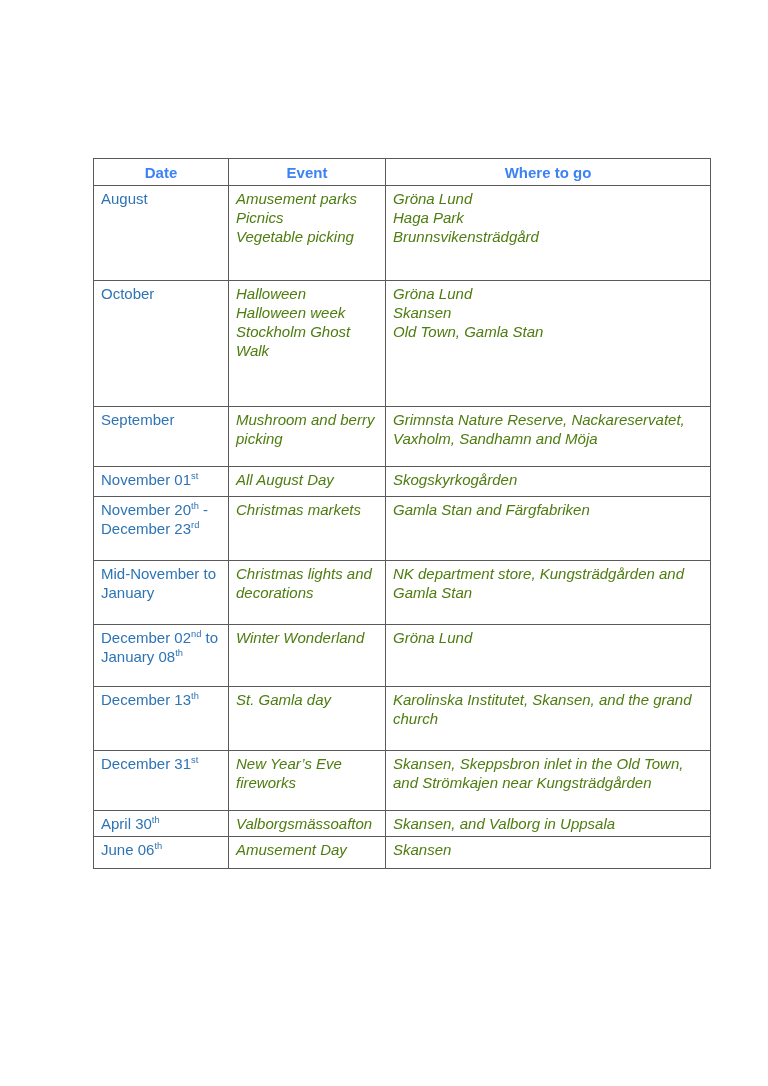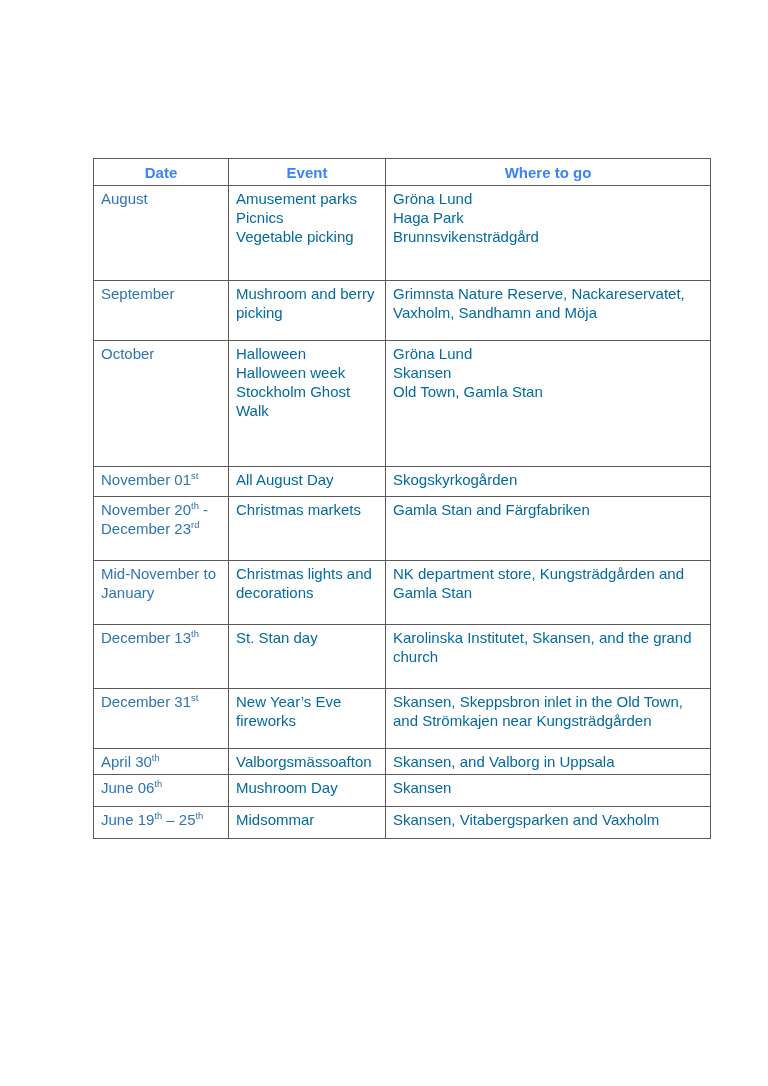--- a/index.html
+++ b/index.html
@@ -51,21 +51,22 @@
     color: #3b82f6;
     height: 22px;
     vertical-align: middle;
     padding: 2px 4px;
   }
   td.date-cell {
     color: #2E74B5;
   }
   td.event-cell, td.where-cell {
     white-space: pre-line;
-    color: #0369a1;
+    color: #4d7c0f;
+    font-style: italic;
   }
   sup {
     font-size: 0.62em;
     line-height: 0;
     vertical-align: super;
   }
 </style>
 </head>
 <body>
 
@@ -88,70 +89,70 @@
     <tbody id="table-body">
         <tr style="height: 95px;">
           <td class="date-cell">August</td>
           <td class="event-cell">Amusement parks
 Picnics
 Vegetable picking</td>
           <td class="where-cell">Gröna Lund
 Haga Park
 Brunnsvikensträdgård</td>
         </tr>
-        <tr style="height: 60px;">
-          <td class="date-cell">September</td>
-          <td class="event-cell">Mushroom and berry picking</td>
-          <td class="where-cell">Grimnsta Nature Reserve, Nackareservatet, Vaxholm, Sandhamn and Möja</td>
-        </tr>
         <tr style="height: 126px;">
           <td class="date-cell">October</td>
           <td class="event-cell">Halloween
 Halloween week
 Stockholm Ghost Walk</td>
           <td class="where-cell">Gröna Lund
 Skansen
 Old Town, Gamla Stan</td>
+        </tr>
+        <tr style="height: 60px;">
+          <td class="date-cell">September</td>
+          <td class="event-cell">Mushroom and berry picking</td>
+          <td class="where-cell">Grimnsta Nature Reserve, Nackareservatet, Vaxholm, Sandhamn and Möja</td>
         </tr>
         <tr style="height: 30px;">
           <td class="date-cell">November 01<sup>st</sup></td>
           <td class="event-cell">All August Day</td>
           <td class="where-cell">Skogskyrkogården</td>
         </tr>
         <tr style="height: 64px;">
           <td class="date-cell">November 20<sup>th</sup> - December 23<sup>rd</sup></td>
           <td class="event-cell">Christmas markets</td>
           <td class="where-cell">Gamla Stan and Färgfabriken</td>
         </tr>
         <tr style="height: 64px;">
           <td class="date-cell">Mid-November to January</td>
           <td class="event-cell">Christmas lights and decorations</td>
           <td class="where-cell">NK department store, Kungsträdgården and Gamla Stan</td>
         </tr>
+        <tr style="height: 62px;">
+          <td class="date-cell">December 02<sup>nd</sup> to January 08<sup>th</sup></td>
+          <td class="event-cell">Winter Wonderland</td>
+          <td class="where-cell">Gröna Lund</td>
+        </tr>
         <tr style="height: 64px;">
           <td class="date-cell">December 13<sup>th</sup></td>
-          <td class="event-cell">St. Stan day</td>
+          <td class="event-cell">St. Gamla day</td>
           <td class="where-cell">Karolinska Institutet, Skansen, and the grand church</td>
         </tr>
         <tr style="height: 60px; margin-top: 30px;">
           <td class="date-cell">December 31<sup>st</sup></td>
           <td class="event-cell">New Year’s Eve fireworks</td>
           <td class="where-cell">Skansen, Skeppsbron inlet in the Old Town, and Strömkajen near Kungsträdgården</td>
         </tr>
         <tr style="height: 24px;">
           <td class="date-cell">April 30<sup>th</sup></td>
           <td class="event-cell">Valborgsmässoafton</td>
           <td class="where-cell">Skansen, and Valborg in Uppsala</td>
         </tr>
         <tr style="height: 32px; margin-top: 16px;">
           <td class="date-cell">June 06<sup>th</sup></td>
-          <td class="event-cell">Mushroom Day</td>
+          <td class="event-cell">Amusement Day</td>
           <td class="where-cell">Skansen</td>
-        </tr>
-        <tr style="height: 32px;">
-          <td class="date-cell">June 19<sup>th</sup> – 25<sup>th</sup></td>
-          <td class="event-cell">Midsommar</td>
-          <td class="where-cell">Skansen, Vitabergsparken and Vaxholm</td>
         </tr>
       </tbody>
   </table>
 
 </div>
 
 </body></html>

